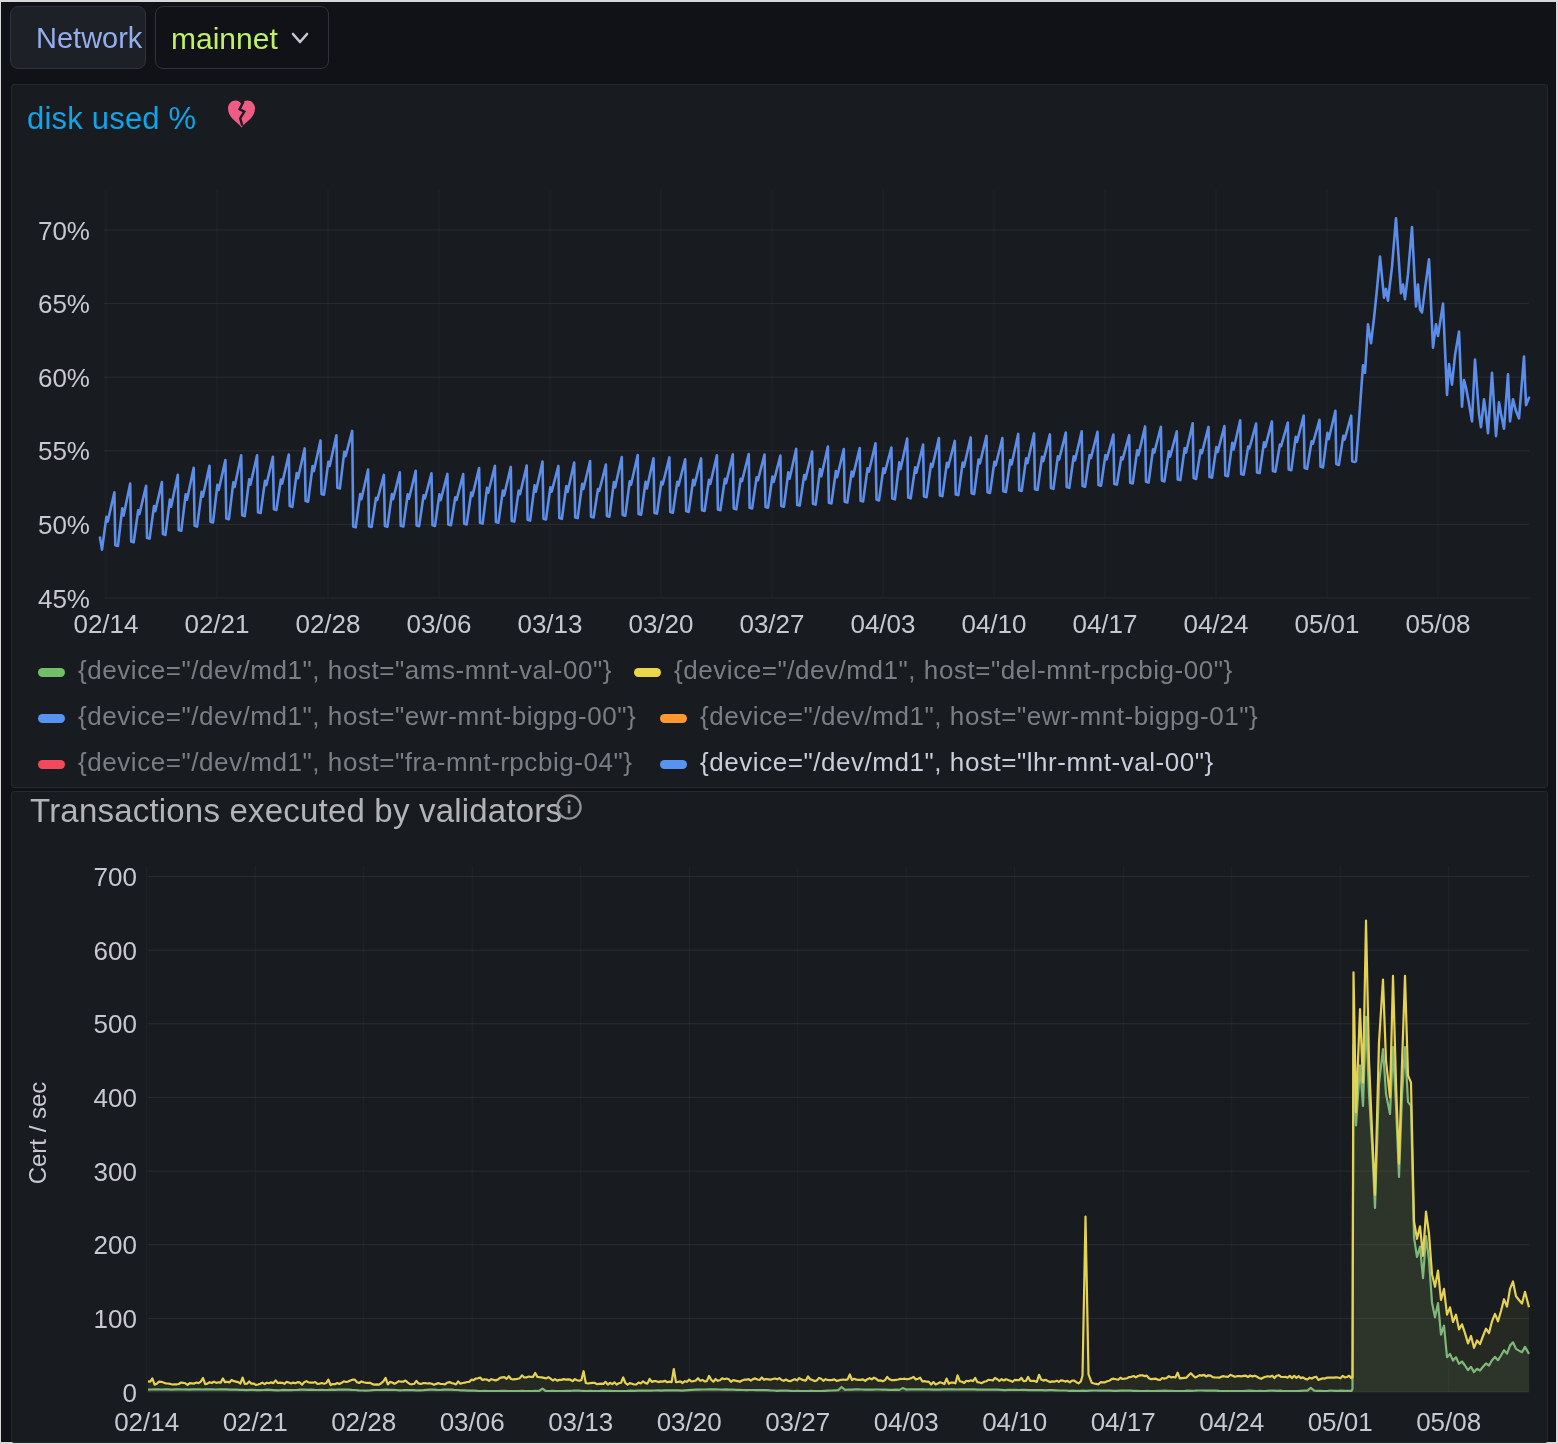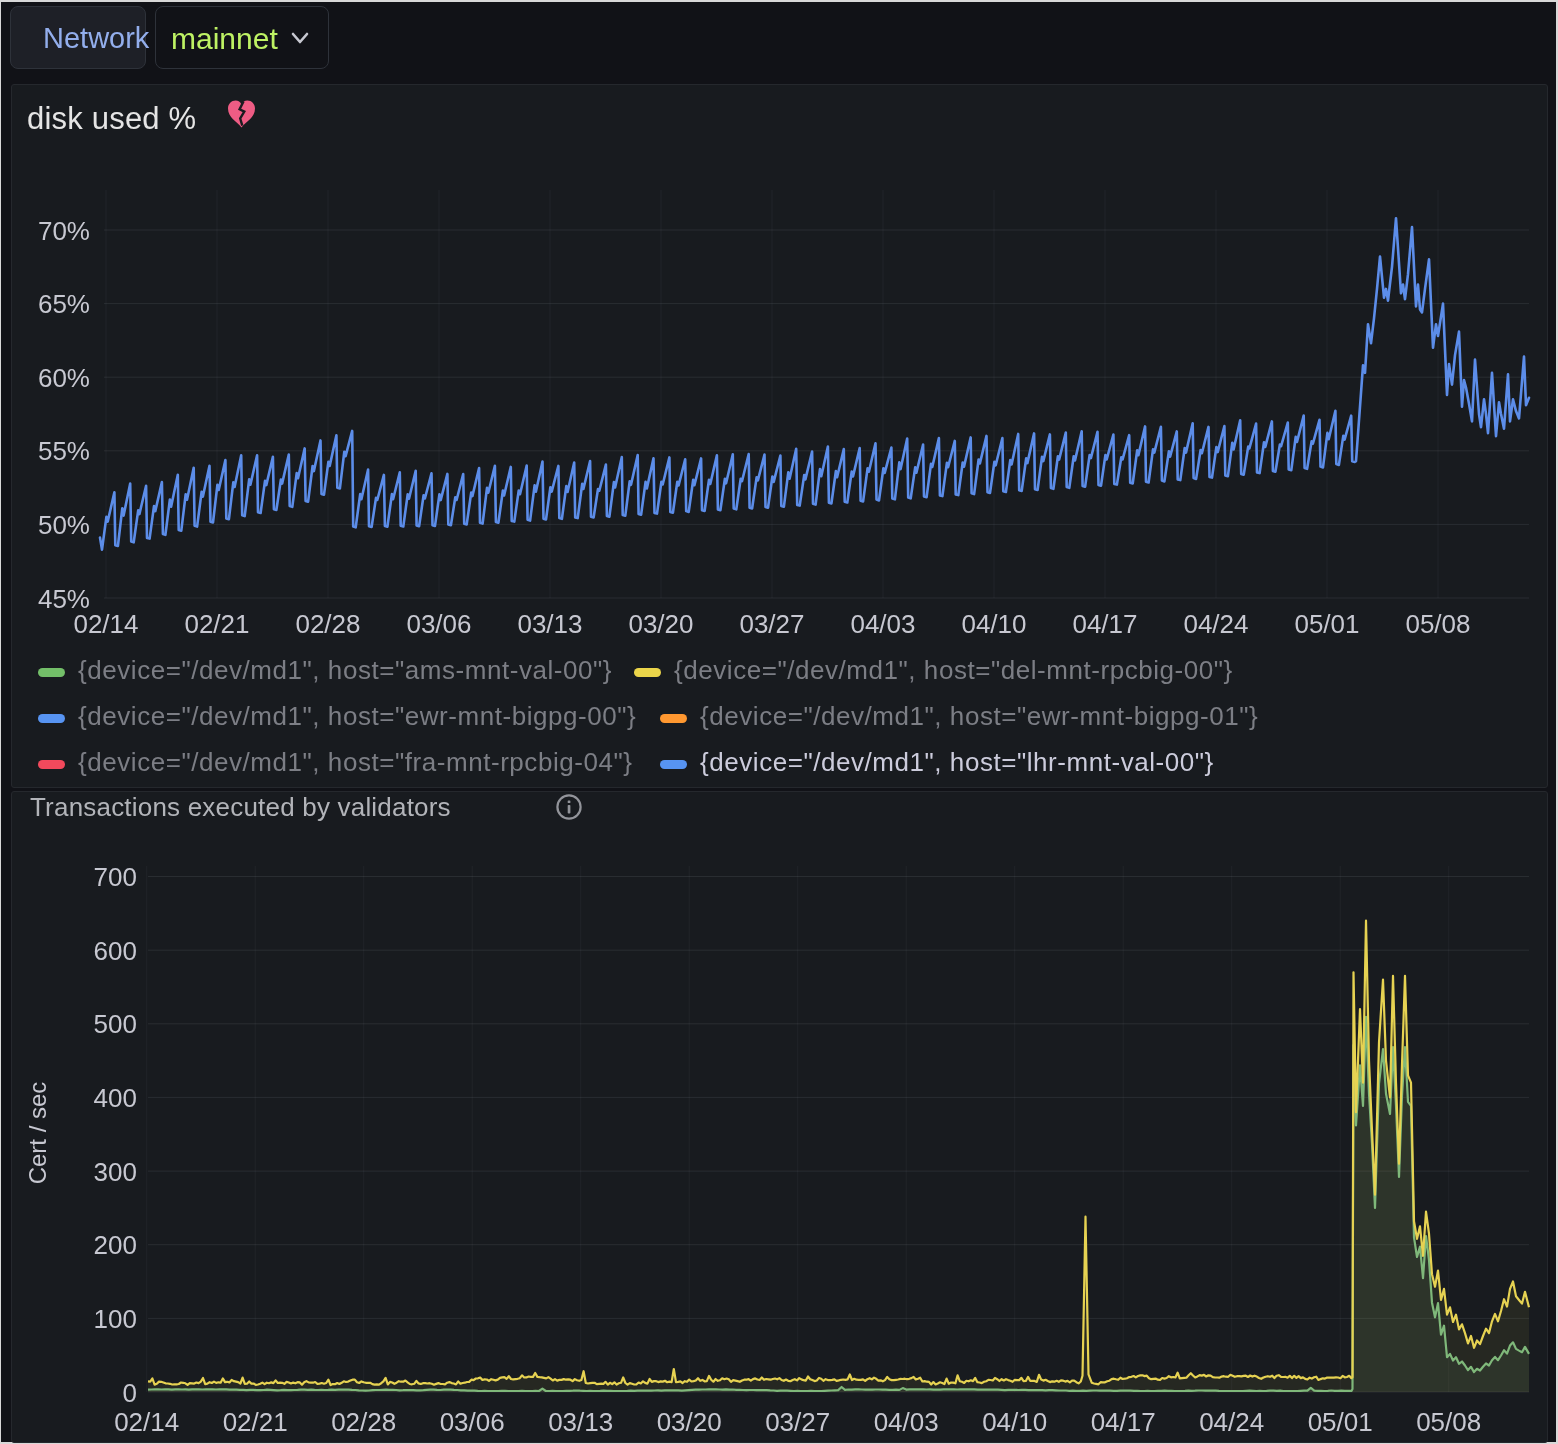--- a/index.html
+++ b/index.html
@@ -5,31 +5,31 @@
 html,body { width:1558px; height:1444px; background:#111217; overflow:hidden;
   font-family:"Liberation Sans", sans-serif; }
 #frame { position:absolute; left:0; top:0; width:1558px; height:1444px;
   border-top:2px solid #d8d8d8; border-right:2px solid #d8d8d8;
   border-bottom:2px solid #d8d8d8; border-left:1px solid #d8d8d8; }
 .panel { position:absolute; background:#181b1f; border:1px solid #25282d; border-radius:3px; }
 .vbox { position:absolute; height:63px; border:1px solid #2e323a; border-radius:8px; }
 .gh { stroke:rgba(201,209,217,0.10); stroke-width:1; }
 .gv { stroke:rgba(201,209,217,0.055); stroke-width:1; }
 .tick { font:26px "Liberation Sans", sans-serif; fill:#c7c8d1; }
-.title { position:absolute; font-size:31px; font-weight:500; color:#e5e5e5; letter-spacing:0.2px; }
+.title { position:absolute; font-size:31px; font-weight:500; color:#0ea5e9; letter-spacing:0.2px; }
 .lt { position:absolute; font-size:26px; color:#7c7e85; white-space:pre; letter-spacing:0.55px; }
 .lt.b { color:#ccccdc; }
 .dash { position:absolute; width:27px; height:9px; border-radius:4.5px; }
 </style></head>
 <body>
 <div id="frame"></div>
 
 <div class="vbox" style="left:10px;top:6px;width:136px;background:#1e2027;"></div>
 <div class="vbox" style="left:155px;top:6px;width:174px;background:#111217;"></div>
-<div style="position:absolute;left:43px;top:22px;font-size:29px;font-weight:500;color:#93aeec;">Network</div>
+<div style="position:absolute;left:36px;top:22px;font-size:29px;font-weight:500;color:#93aeec;">Network</div>
 <div style="position:absolute;left:171px;top:22px;font-size:30px;color:#bef264;">mainnet</div>
 <svg style="position:absolute;left:290px;top:30px" width="20" height="16" viewBox="0 0 20 16">
   <polyline points="3,4 10,12 17,4" fill="none" stroke="#c7c8d1" stroke-width="2.6" stroke-linecap="round" stroke-linejoin="round"></polyline>
 </svg>
 
 <div class="panel" style="left:11px;top:84px;width:1537px;height:704px;"></div>
 <div class="title" style="left:27px;top:101px;">disk used %</div>
 <svg style="position:absolute;left:225px;top:97px" width="33" height="33" viewBox="0 0 33 33">
   <path d="M16.5,30.5 C12,24.5 3,20.5 3,11.5 C3,7 6.5,3.5 10.6,3.5 C13.3,3.5 15.4,5.1 16.5,7.4 C17.6,5.1 19.7,3.5 22.4,3.5 C26.5,3.5 30,7 30,11.5 C30,20.5 21,24.5 16.5,30.5 Z" fill="#ee5c84"></path>
   <polyline points="18.5,4.5 14.6,12.3 19.3,14.6 15.2,21.5 17.3,28.6" fill="none" stroke="#181b1f" stroke-width="2.4" stroke-linejoin="miter"></polyline>
@@ -82,21 +82,21 @@
 <div class="dash" style="left:38px;top:714px;background:#5794F2"></div>
 <div class="lt" style="left:78px;top:701px">{device="/dev/md1", host="ewr-mnt-bigpg-00"}</div>
 <div class="dash" style="left:660px;top:714px;background:#FF9830"></div>
 <div class="lt" style="left:700px;top:701px">{device="/dev/md1", host="ewr-mnt-bigpg-01"}</div>
 <div class="dash" style="left:38px;top:760px;background:#F2495C"></div>
 <div class="lt" style="left:78px;top:747px">{device="/dev/md1", host="fra-mnt-rpcbig-04"}</div>
 <div class="dash" style="left:660px;top:760px;background:#5794F2"></div>
 <div class="lt b" style="left:700px;top:747px">{device="/dev/md1", host="lhr-mnt-val-00"}</div>
 
 <div class="panel" style="left:11px;top:791px;width:1537px;height:652px;"></div>
-<div class="title" style="left:30px;top:792px;font-size:26px;color:#b2b4b9;">Transactions executed by validators</div>
+<div class="title" style="left:30px;top:792px;font-size:33px;color:#b2b4b9;">Transactions executed by validators</div>
 <svg style="position:absolute;left:555px;top:793px" width="28" height="28" viewBox="0 0 28 28">
   <circle cx="14" cy="14" r="11.6" fill="none" stroke="#92949a" stroke-width="2.2"></circle>
   <rect x="12.7" y="7.4" width="2.7" height="2.7" rx="0.6" fill="#92949a"></rect>
   <rect x="12.7" y="12.0" width="2.7" height="8.6" rx="0.8" fill="#92949a"></rect>
 </svg>
 <div style="position:absolute;left:38px;top:1133px;transform:translate(-50%,-50%) rotate(-90deg);font-size:24px;color:#c7c8d1;white-space:nowrap;">Cert / sec</div>
 <svg style="position:absolute;left:0;top:791px" width="1558" height="653" viewBox="0 791 1558 653">
 <line x1="148.0" y1="1392.0" x2="1529.0" y2="1392.0" class="gh"></line>
 <line x1="148.0" y1="1318.4" x2="1529.0" y2="1318.4" class="gh"></line>
 <line x1="148.0" y1="1244.7" x2="1529.0" y2="1244.7" class="gh"></line>

